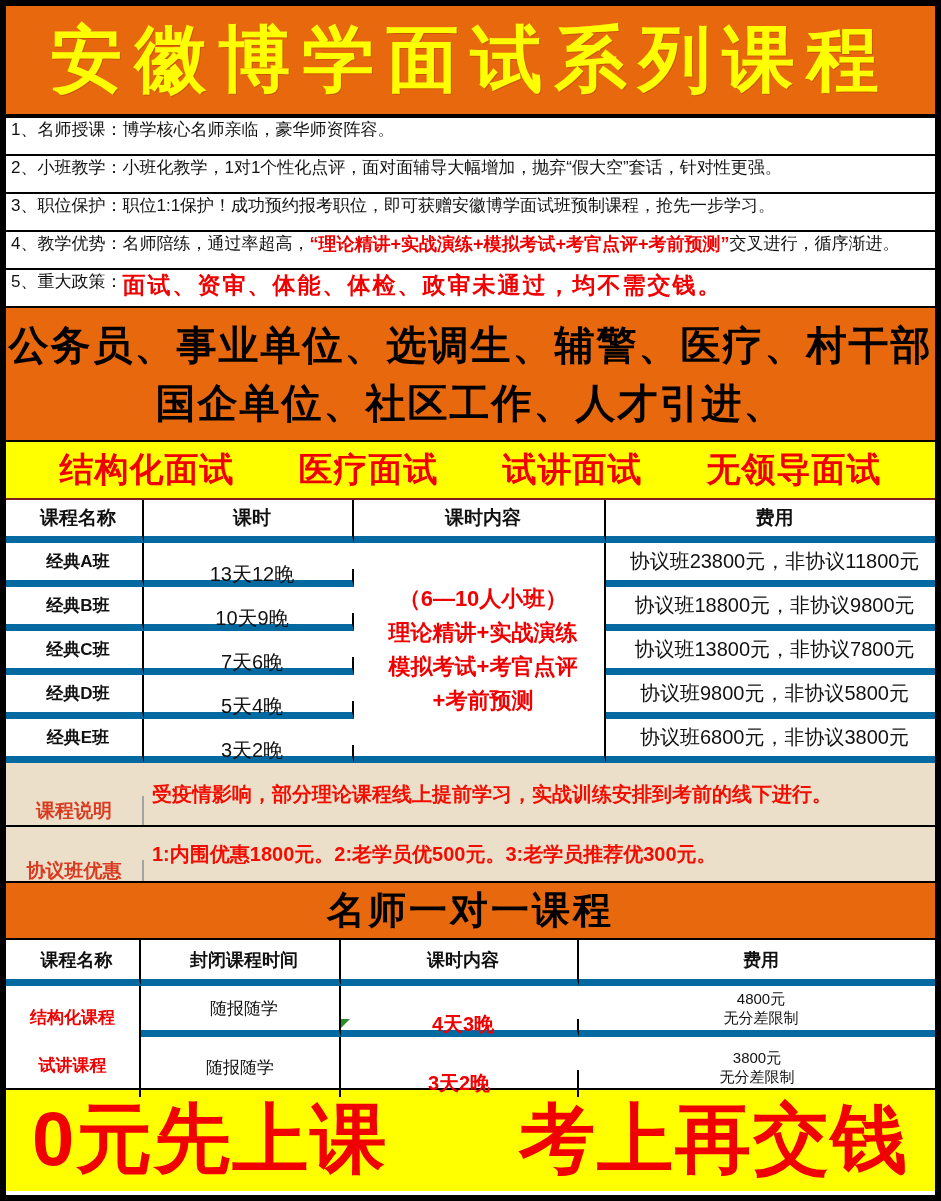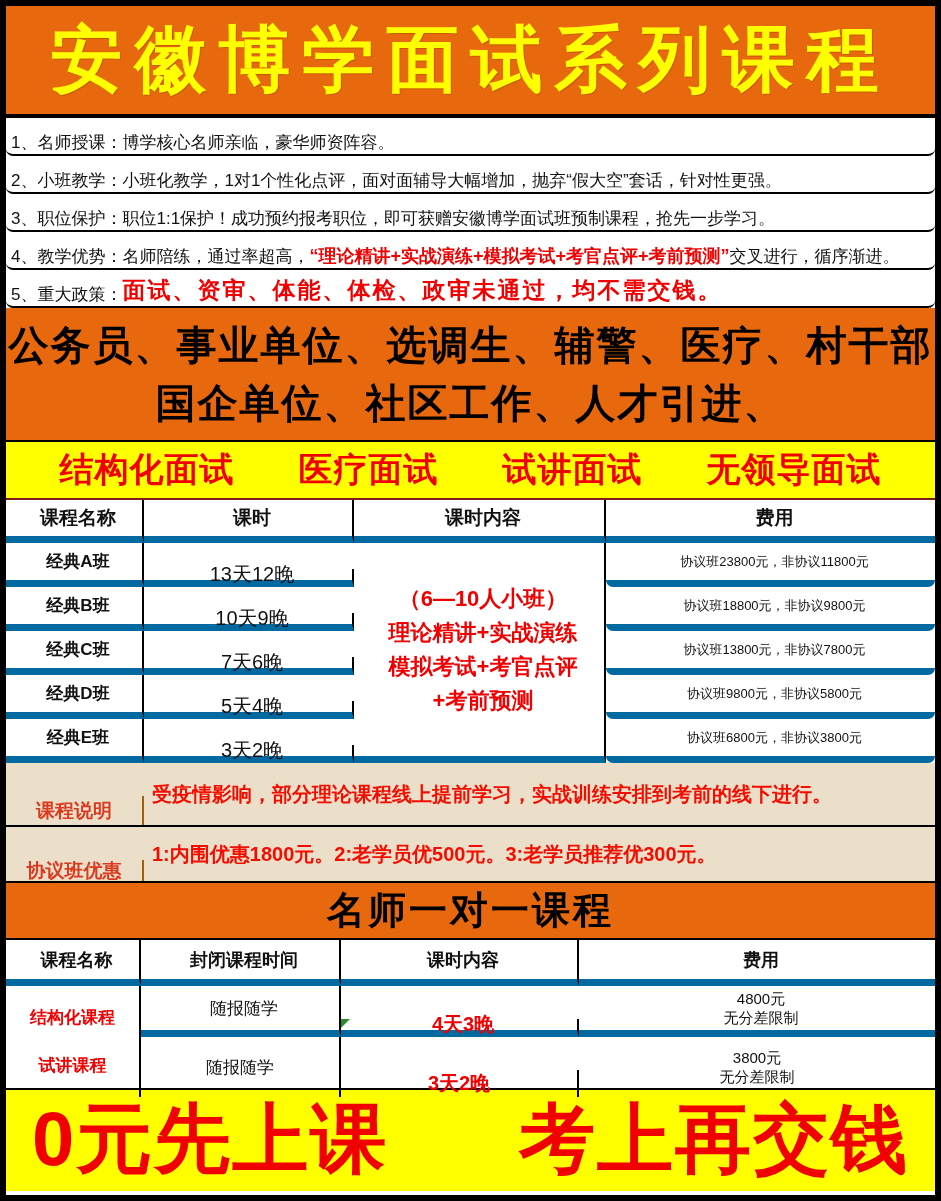--- a/index.html
+++ b/index.html
@@ -21,23 +21,23 @@
     display:flex; align-items:center; justify-content:center;
   }
   .header .title {
     color:#ffff00; font-size:72px; font-weight:bold;
     letter-spacing:12px; font-family:"DejaVu Serif","Liberation Serif",serif;
     white-space:nowrap; text-shadow:1px 1px 0 #c85800;
   }
   
   .notice-row {
     height:38px; border-bottom:2px solid #000;
-    display:flex; align-items:flex-end;
+    display:flex; align-items:flex-start;
     padding-left:5px; font-size:17px; color:#111;
-    white-space:nowrap; overflow:hidden;border-radius:7px;
+    white-space:nowrap; overflow:hidden;
   }
   .notice-row .hl-red { color:#f00000; font-weight:bold; font-size:18px; }
   .notice-row .hl-big {
     color:#f00000; font-weight:bold; font-size:23px; letter-spacing:2px;
     font-family:"DejaVu Serif","Liberation Serif",serif;
   }
   
   .categories {
     height:132px; background:#e8680e; color:#000;
     display:flex; flex-direction:column; align-items:center; justify-content:center;
@@ -59,34 +59,34 @@
   }
   .cell {
     display:flex; align-items:center; justify-content:center;
     text-align:center; color:#111;
   }
   .br { border-right:2px solid #000; }
   .bb { border-bottom:7px solid #0369a1;padding-left:8px; }
   .th { font-weight:bold; font-size:19px; }
   .cname { font-weight:bold; font-size:17px; }
   .cdur  { font-size:20px;margin-top:26px; }
-  .cfee  { font-size:13px;border-radius:7px; }
+  .cfee  { font-size:20px; }
   .ccontent {
     grid-column:3; grid-row:2 / span 5;
     display:flex; flex-direction:column; align-items:center; justify-content:center;
     color:#f00000; font-weight:bold; font-size:22px; line-height:34px;
   }
   
   .note-row {
     display:flex; background:#ebdfc9; border-bottom:2px solid #000;
   }
   .note-row.r1 { height:64px; }
   .note-row.r2 { height:56px; }
   .note-label {
-    width:138px; border-right:2px solid #a16207; flex:none;
+    width:138px; border-right:2px solid #a3a3a3; flex:none;
     display:flex; align-items:center; justify-content:center;
     color:#d93a20; font-weight:bold; font-size:19px;margin-top:33px;
   }
   .note-text {
     flex:1; display:flex; align-items:center; padding-left:8px;
     color:#f20d00; font-weight:bold; font-size:20px; white-space:nowrap; overflow:hidden;
   }
   
   .banner {
     height:57px; background:#e8680e; border-bottom:2px solid #000;

